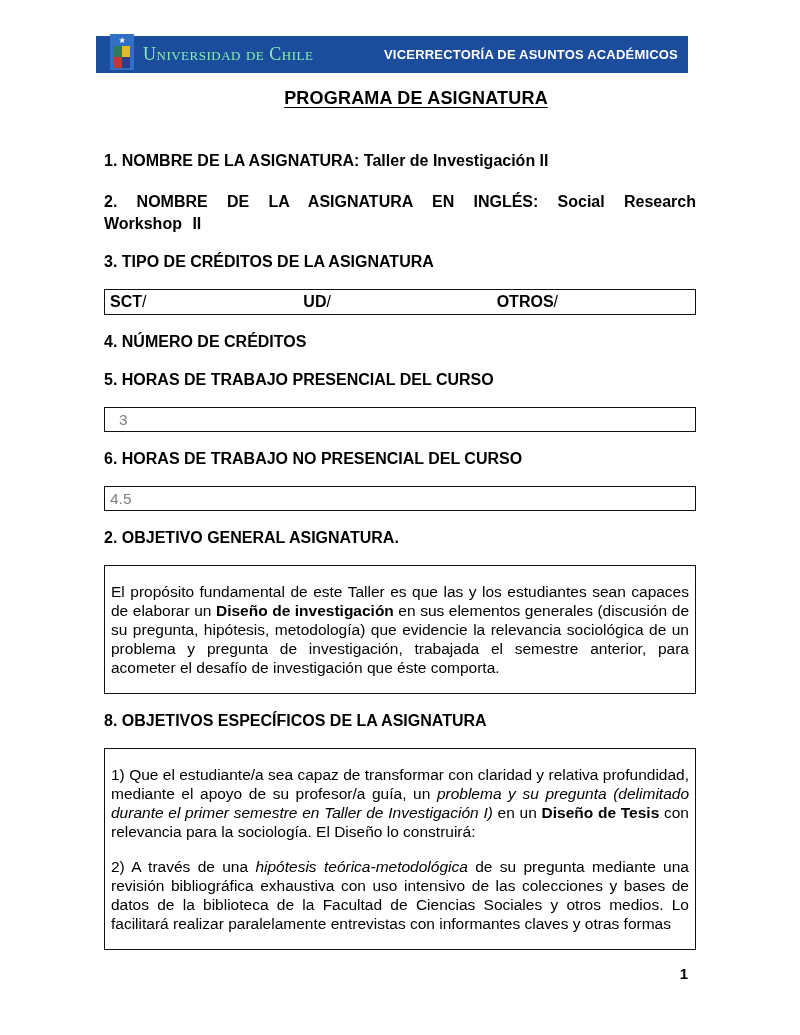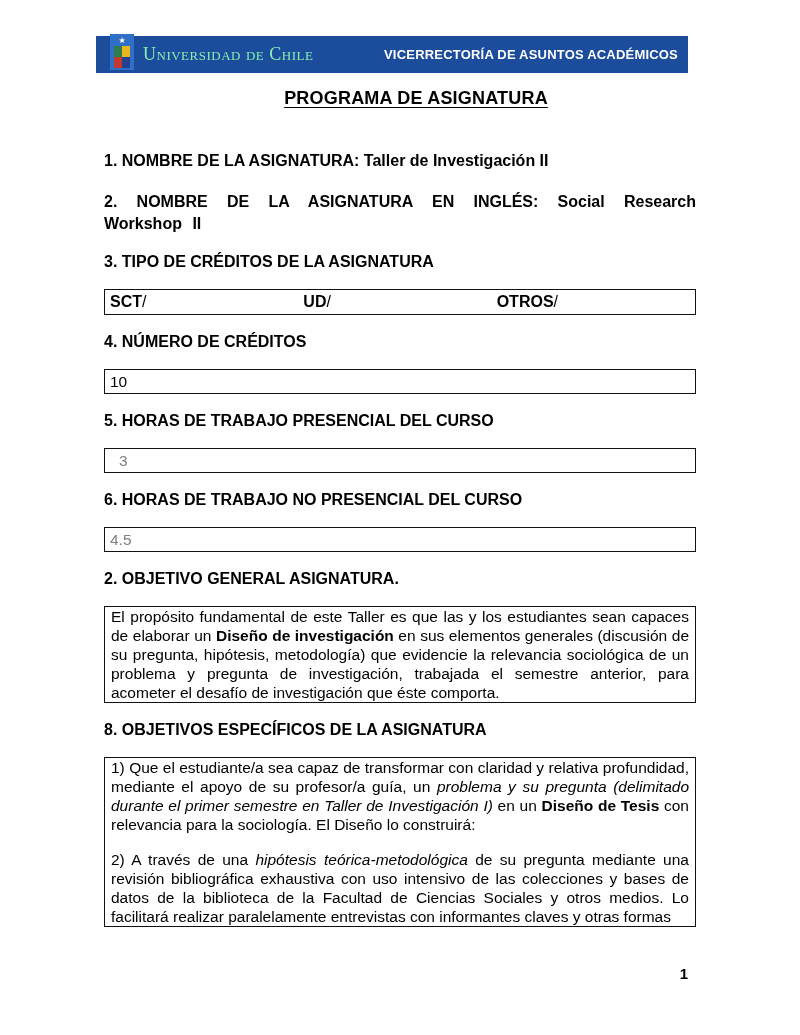--- a/index.html
+++ b/index.html
@@ -54,21 +54,21 @@
   }
   .box.mt-sm{margin-top:12px;}
   .box.mt-md{margin-top:16px;}
   .box.mt-txt{margin-top:10px;}
   .credit-row{display:flex;padding:2px 5px;}
   .credit-cell{flex:1 1 33.33%;font-weight:bold;font-size:16px;line-height:20px;}
   .credit-cell .slash{font-weight:normal;}
   .value-box{padding:2px 5px;line-height:19px;}
   .value-gray{color:var(--value-gray,#7F7F7F);}
   .value-indent{padding-left:14px;}
-  .text-box{padding:0 6px;text-align:justify;}
+  .text-box{padding:16px 6px;text-align:justify;}
   .text-box p{margin:0;}
   .text-box p + p{margin-top:16px;}
   .run-b{font-weight:bold;}
   .run-i{font-style:italic;}
   
   .page-number{
     position:absolute;top:965px;right:112px;
     font-size:15px;font-weight:bold;
   }
 </style>
@@ -109,23 +109,20 @@
       <h2 class="sec-h before-box">3. TIPO DE CRÉDITOS DE LA ASIGNATURA</h2>
       <div class="box mt-md credit-row">
         <span class="credit-cell"><span>SCT</span><span class="slash">/</span></span>
         <span class="credit-cell"><span>UD</span><span class="slash">/</span></span>
         <span class="credit-cell"><span>OTROS</span><span class="slash">/</span></span>
       </div>
     </section>
 
     <section>
       <h2 class="sec-h before-box">4. NÚMERO DE CRÉDITOS</h2>
-      <div class="box mt-sm value-box">
-        <span>10</span>
-      </div>
     </section>
 
     <section>
       <h2 class="sec-h before-box">5. HORAS DE TRABAJO PRESENCIAL DEL CURSO</h2>
       <div class="box mt-sm value-box value-gray value-indent">
         <span>3</span>
       </div>
     </section>
 
     <section>

